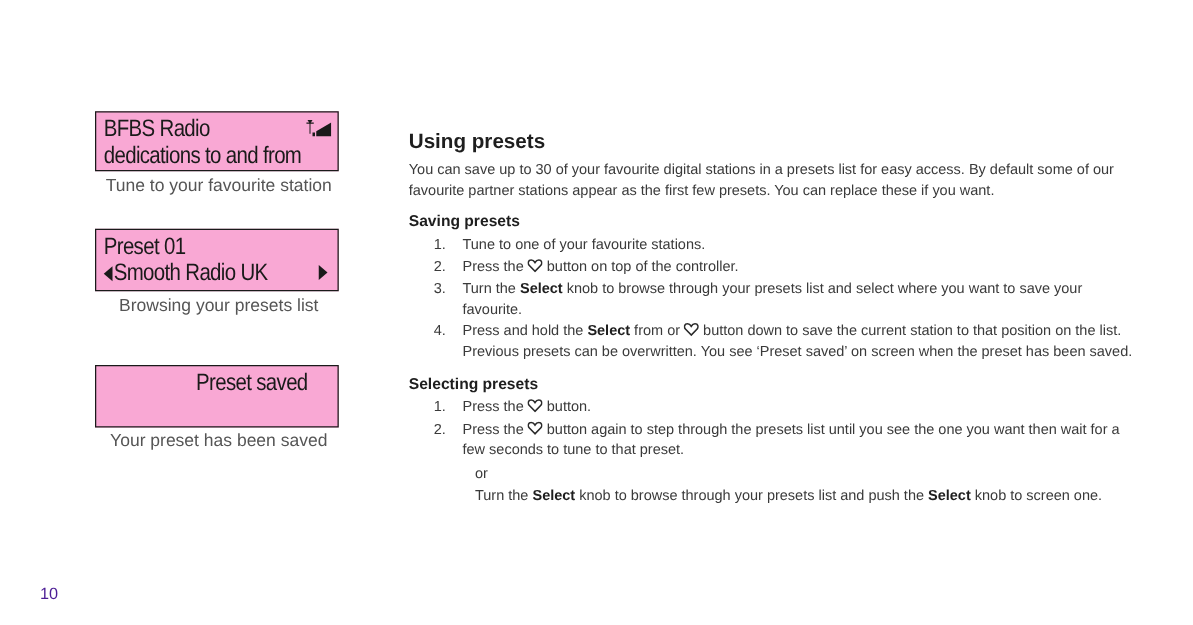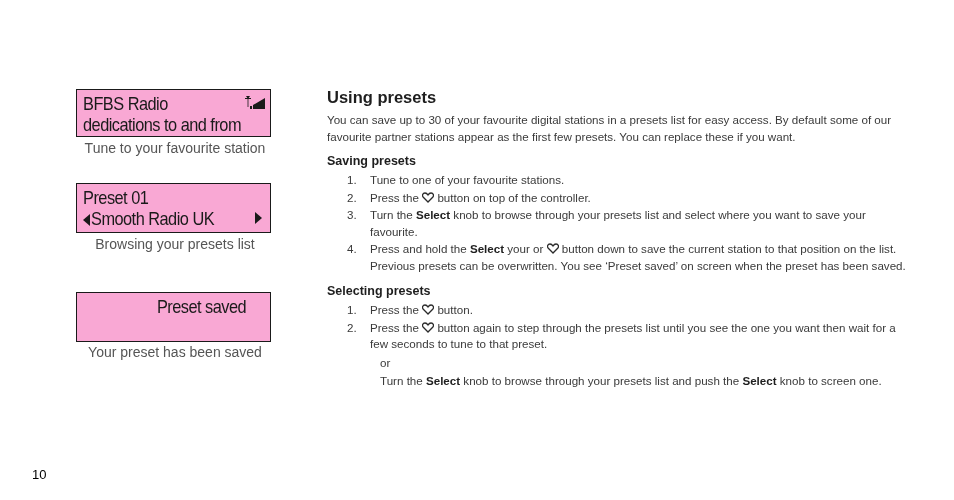--- a/index.html
+++ b/index.html
@@ -3,31 +3,31 @@
   <meta charset="utf-8">
   <style>
     html, body { margin: 0; padding: 0; background: #ffffff; }
     body { width: 954px; height: 500px; position: relative; overflow: hidden; font-family: "Liberation Sans", sans-serif; color: #3a3a3a; }
     .lcd { position: absolute; left: 76px; width: 195px; border: 1.5px solid #1a1a1a; box-sizing: border-box; background: #f9a8d4; }
     .lcd-line { font-family: "Liberation Sans", sans-serif; font-size: 19px; color: #1a1a1a; letter-spacing: -0.6px; transform: scaleX(0.86); transform-origin: left center; white-space: nowrap; line-height: 21px; }
     .caption { position: absolute; left: 76px; width: 198px; text-align: center; font-size: 14px; color: #555; }
     .signal { position: absolute; right: 5px; top: 6px; width: 20px; height: 14px; }
     .arrow-l { display: inline-block; width: 0; height: 0; border-top: 6px solid transparent; border-bottom: 6px solid transparent; border-right: 7px solid #1a1a1a; vertical-align: middle; margin-right: 1px; position: relative; top: -1px; }
     .arrow-r { position: absolute; right: 8px; width: 0; height: 0; border-top: 6px solid transparent; border-bottom: 6px solid transparent; border-left: 7px solid #1a1a1a; }
-    .main { position: absolute; left: 327px; top: 88px; width: 585px; }
+    .main { position: absolute; left: 327px; top: 104px; width: 585px; }
     h1 { font-size: 16.5px; font-weight: bold; color: #1e1e1e; margin: 0 0 5px 0; }
     p.intro { font-size: 11.6px; line-height: 16.5px; margin: 0 0 9px 0; color: #3a3a3a; }
     h2 { font-size: 12.5px; font-weight: bold; color: #1e1e1e; margin: 0 0 4px 0; }
     ol { list-style: none; margin: 0 0 8px 0; padding: 0; }
     li { position: relative; padding-left: 43px; font-size: 11.6px; line-height: 16.5px; margin-bottom: 1px; color: #3a3a3a; }
     li .num { position: absolute; left: 20px; top: 0; }
     b { color: #1e1e1e; }
     .heart { display: inline-block; vertical-align: middle; width: 12px; height: 11px; position: relative; top: -1px; }
     .sub { display: block; margin-left: 10px; }
-    .page-num { position: absolute; left: 32px; top: 467px; font-size: 13px; color: #000000; }
+    .page-num { position: absolute; left: 32px; top: 467px; font-size: 13px; color: #4c1d95; }
   </style>
 </head>
 <body>
 
 <div class="lcd" style="top:89px; height:48px; padding:3px 0 0 6px;">
   <div class="lcd-line">BFBS Radio</div>
   <div class="lcd-line"> dedications to and from</div>
   <svg class="signal" viewBox="0 0 20 14">
     <path d="M1 0 L5 0 L3.4 2.5 L3.4 11 L2.6 11 L2.6 2.5 Z" fill="#1a1a1a"></path>
     <rect x="0" y="2" width="6" height="1" fill="#1a1a1a"></rect>
@@ -66,21 +66,21 @@
       <span>Press the </span><svg class="heart" viewBox="0 0 12 11">
           <path d="M6 10 L1.3 5.2 C-0.2 3.6 0.6 1 3 1 C4.4 1 5.4 2 6 3 C6.6 2 7.6 1 9 1 C11.4 1 12.2 3.6 10.7 5.2 Z" fill="none" stroke="#2a2a2a" stroke-width="1.3"></path>
         </svg><span> button on top of the controller.</span>
     </li>
     <li>
       <span class="num">3.</span>
       <span>Turn the </span><b>Select</b><span> knob to browse through your presets list and select where you want to save your favourite.</span>
     </li>
     <li>
       <span class="num">4.</span>
-      <span>Press and hold the </span><b>Select</b><span> your or </span><svg class="heart" viewBox="0 0 12 11">
+      <span>Press and hold the </span><b>Select</b><span> from or </span><svg class="heart" viewBox="0 0 12 11">
           <path d="M6 10 L1.3 5.2 C-0.2 3.6 0.6 1 3 1 C4.4 1 5.4 2 6 3 C6.6 2 7.6 1 9 1 C11.4 1 12.2 3.6 10.7 5.2 Z" fill="none" stroke="#2a2a2a" stroke-width="1.3"></path>
         </svg><span> button down to save the current station to that position on the list. Previous presets can be overwritten. You see ‘Preset saved’ on screen when the preset has been saved.</span>
     </li>
   </ol>
 
   <h2 style="margin-top:10px;">Selecting presets</h2>
   <ol>
     <li>
       <span class="num">1.</span>
       <span>Press the </span><svg class="heart" viewBox="0 0 12 11">

